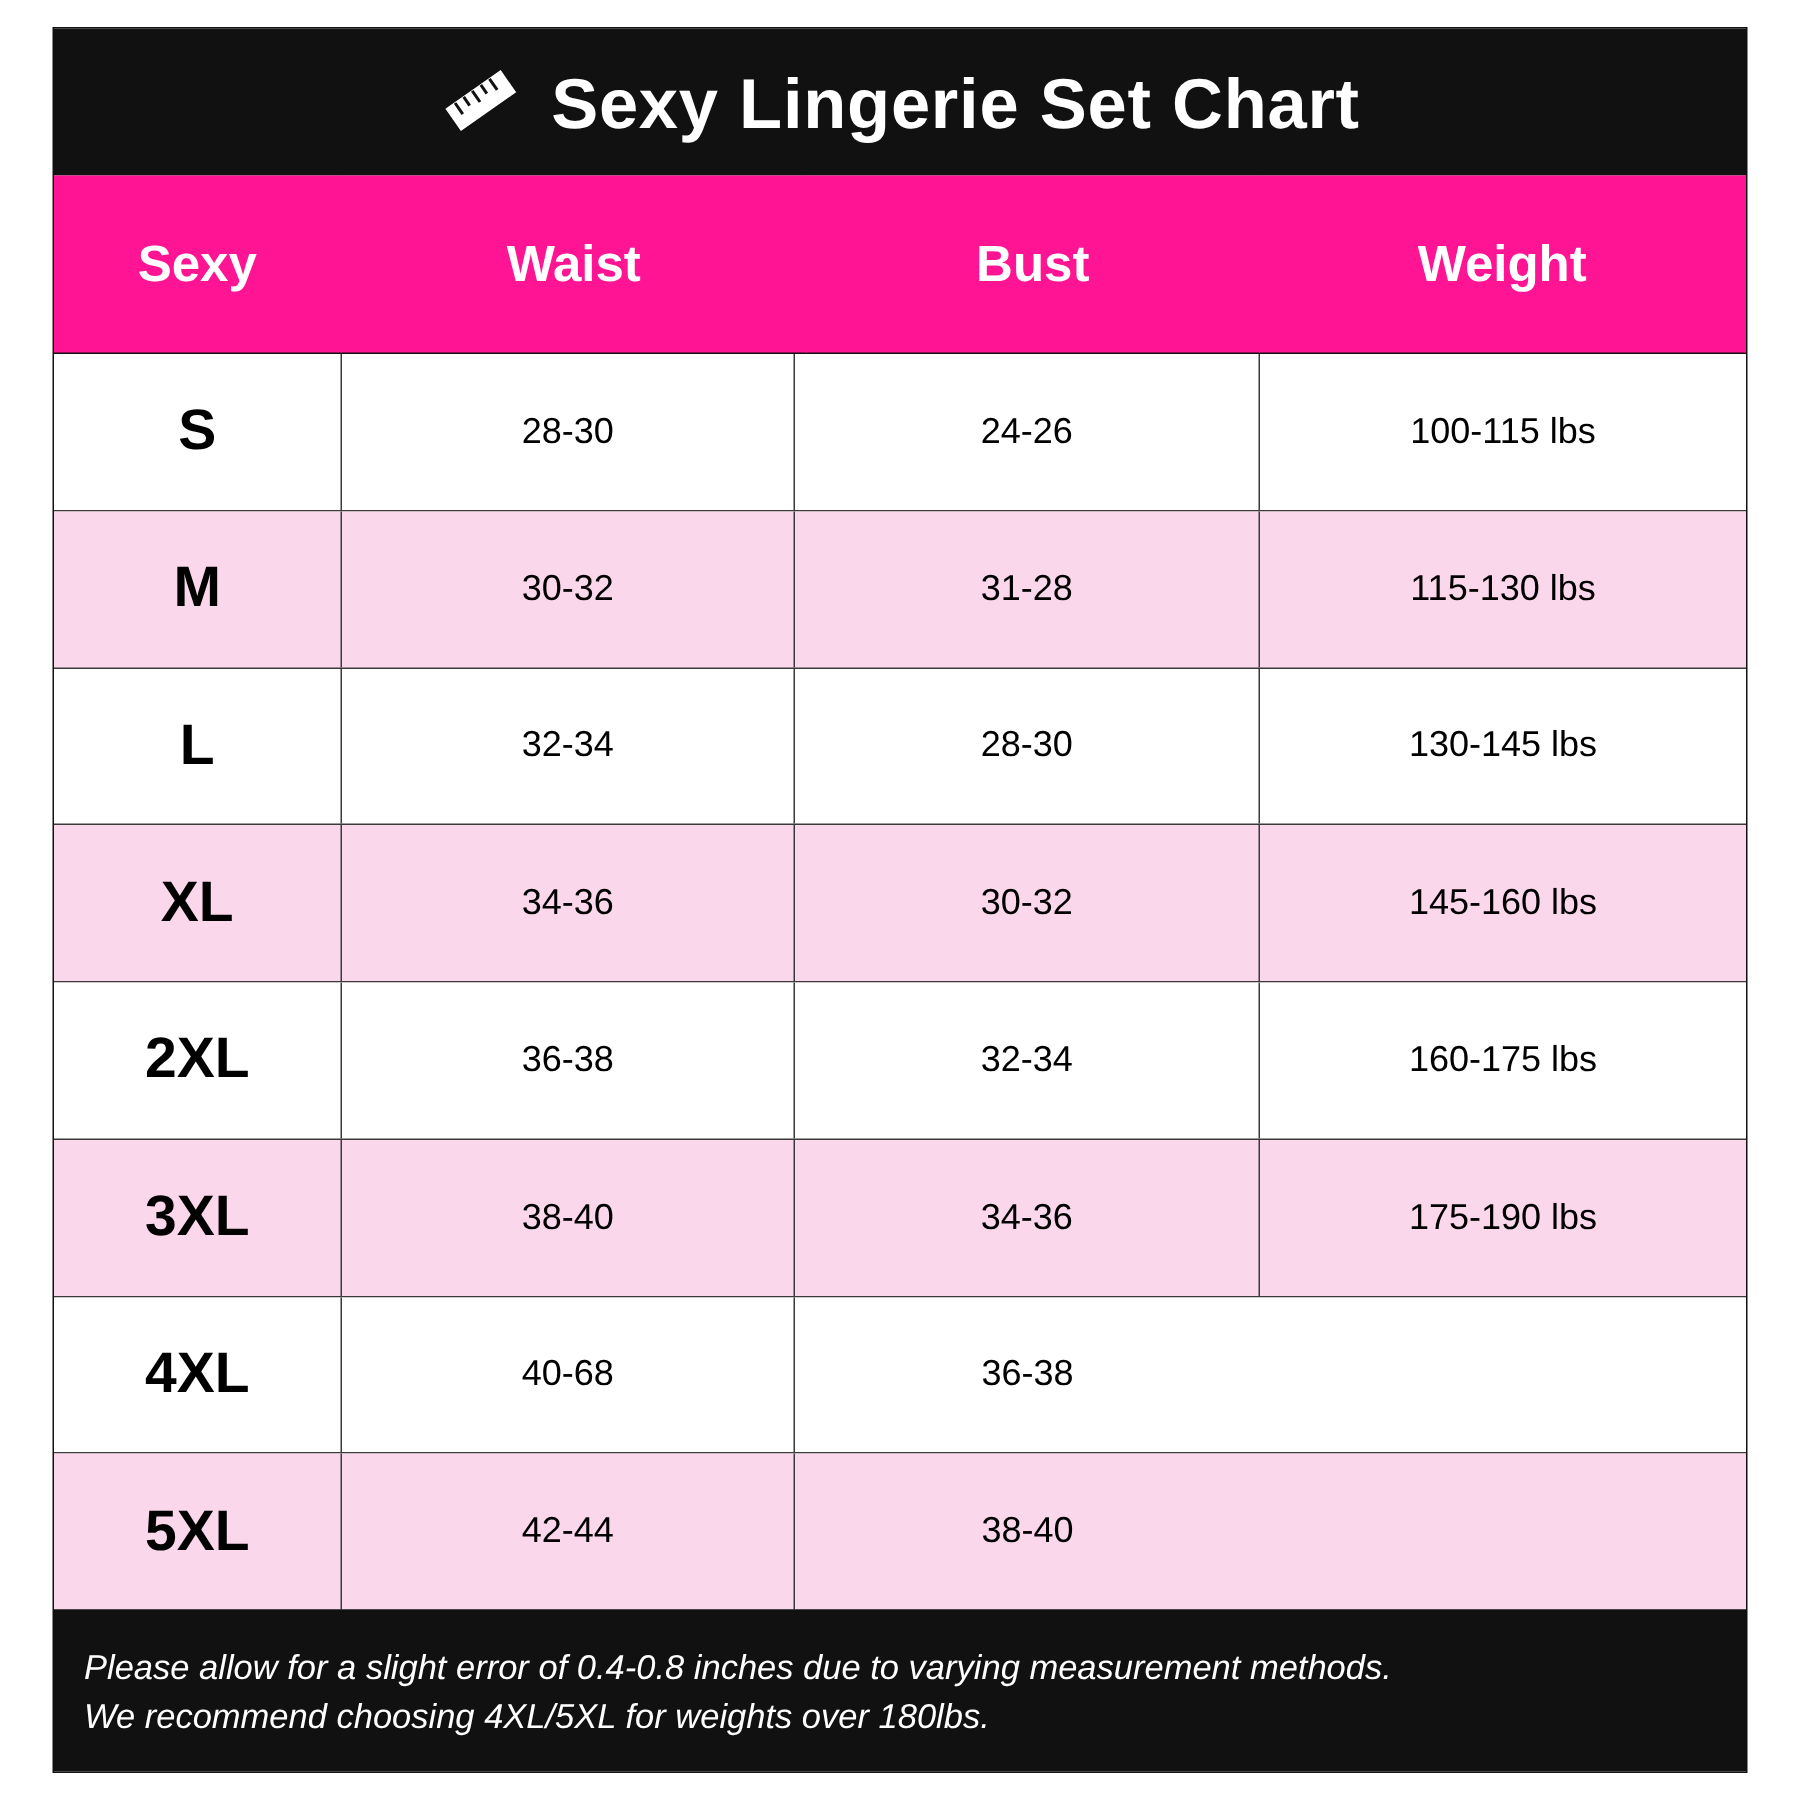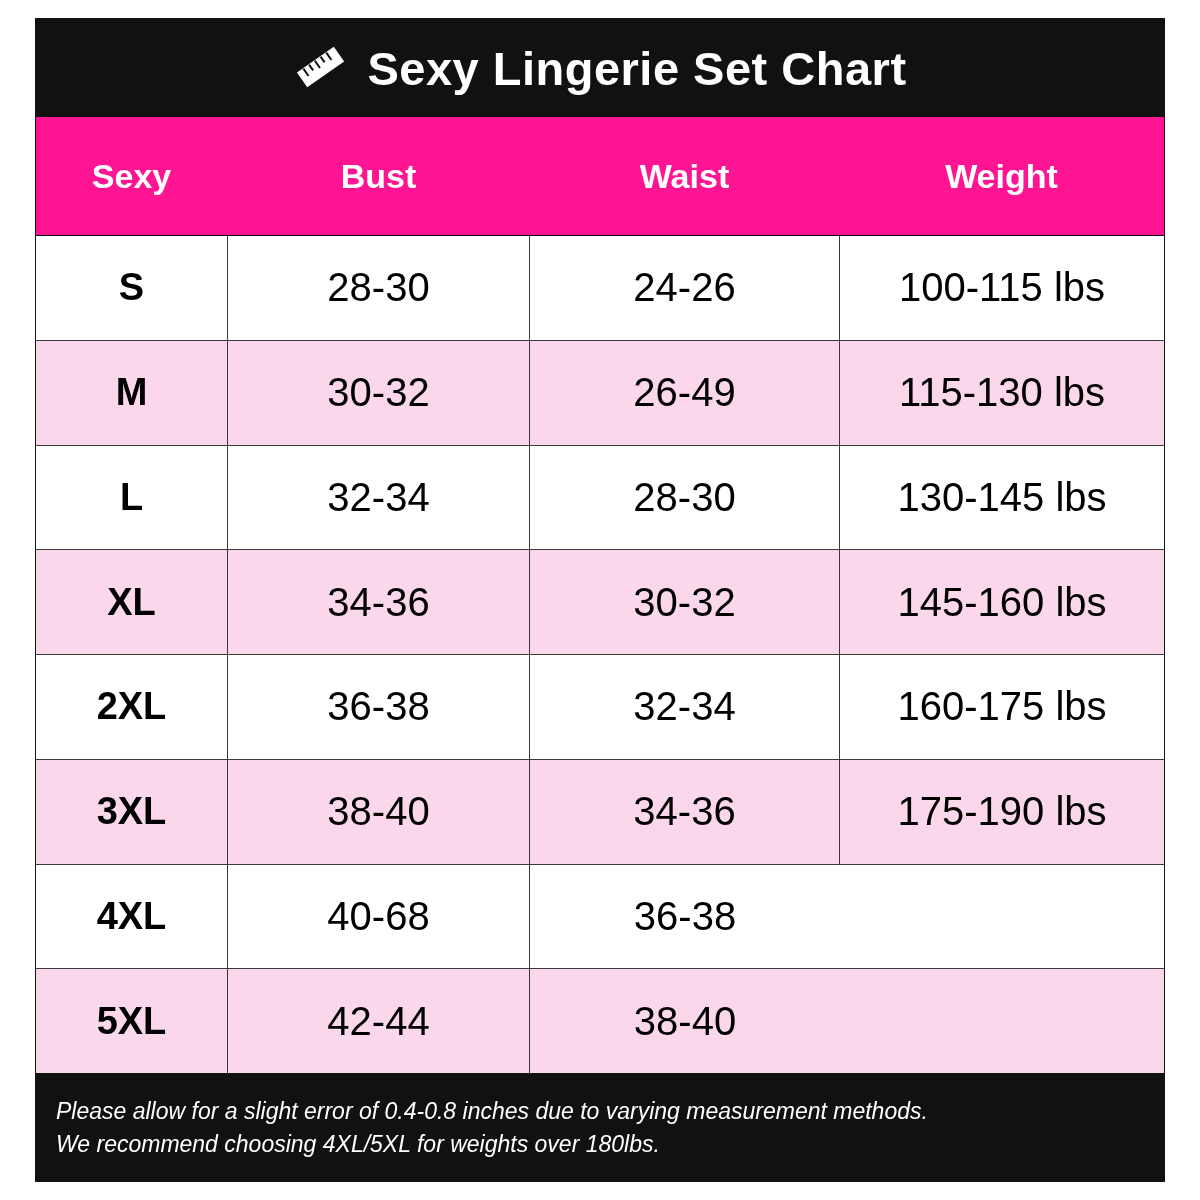--- a/index.html
+++ b/index.html
@@ -76,21 +76,21 @@
     flex: 0 0 118px;
     background: #ff1493;
     border-bottom: 1px solid #111111;
   }
   .cell {
     display: flex;
     align-items: center;
     justify-content: center;
     box-sizing: border-box;
     border-right: 1px solid #3a3a3a;
-    font-size: 40px;
+    font-size: 24px;
     color: #000000;
     text-align: center;
     overflow: hidden;
   }
   .cell:last-child {
     border-right: none;
   }
   .col-size { flex: 0 0 192px; }
   .col-bust { flex: 0 0 302px; }
   .col-waist { flex: 0 0 310px; }
@@ -151,36 +151,36 @@
           </g>
         </svg>
       </span>
       <span class="title-text">Sexy Lingerie Set Chart</span>
     </div>
 
     <div class="table">
 
       <div class="row head-row">
         <div class="cell col-size">Sexy</div>
+        <div class="cell col-waist">Waist</div>
         <div class="cell col-bust">Bust</div>
-        <div class="cell col-waist">Waist</div>
         <div class="cell col-weight">Weight</div>
       </div>
 
       <div class="row row-white">
         <div class="cell col-size cell-size">S</div>
         <div class="cell col-bust">28-30</div>
         <div class="cell col-waist">24-26</div>
         <div class="cell col-weight">100-115 lbs</div>
       </div>
 
       <div class="row row-alt">
         <div class="cell col-size cell-size">M</div>
         <div class="cell col-bust">30-32</div>
-        <div class="cell col-waist">26-49</div>
+        <div class="cell col-waist">31-28</div>
         <div class="cell col-weight">115-130 lbs</div>
       </div>
 
       <div class="row row-white">
         <div class="cell col-size cell-size">L</div>
         <div class="cell col-bust">32-34</div>
         <div class="cell col-waist">28-30</div>
         <div class="cell col-weight">130-145 lbs</div>
       </div>
 

